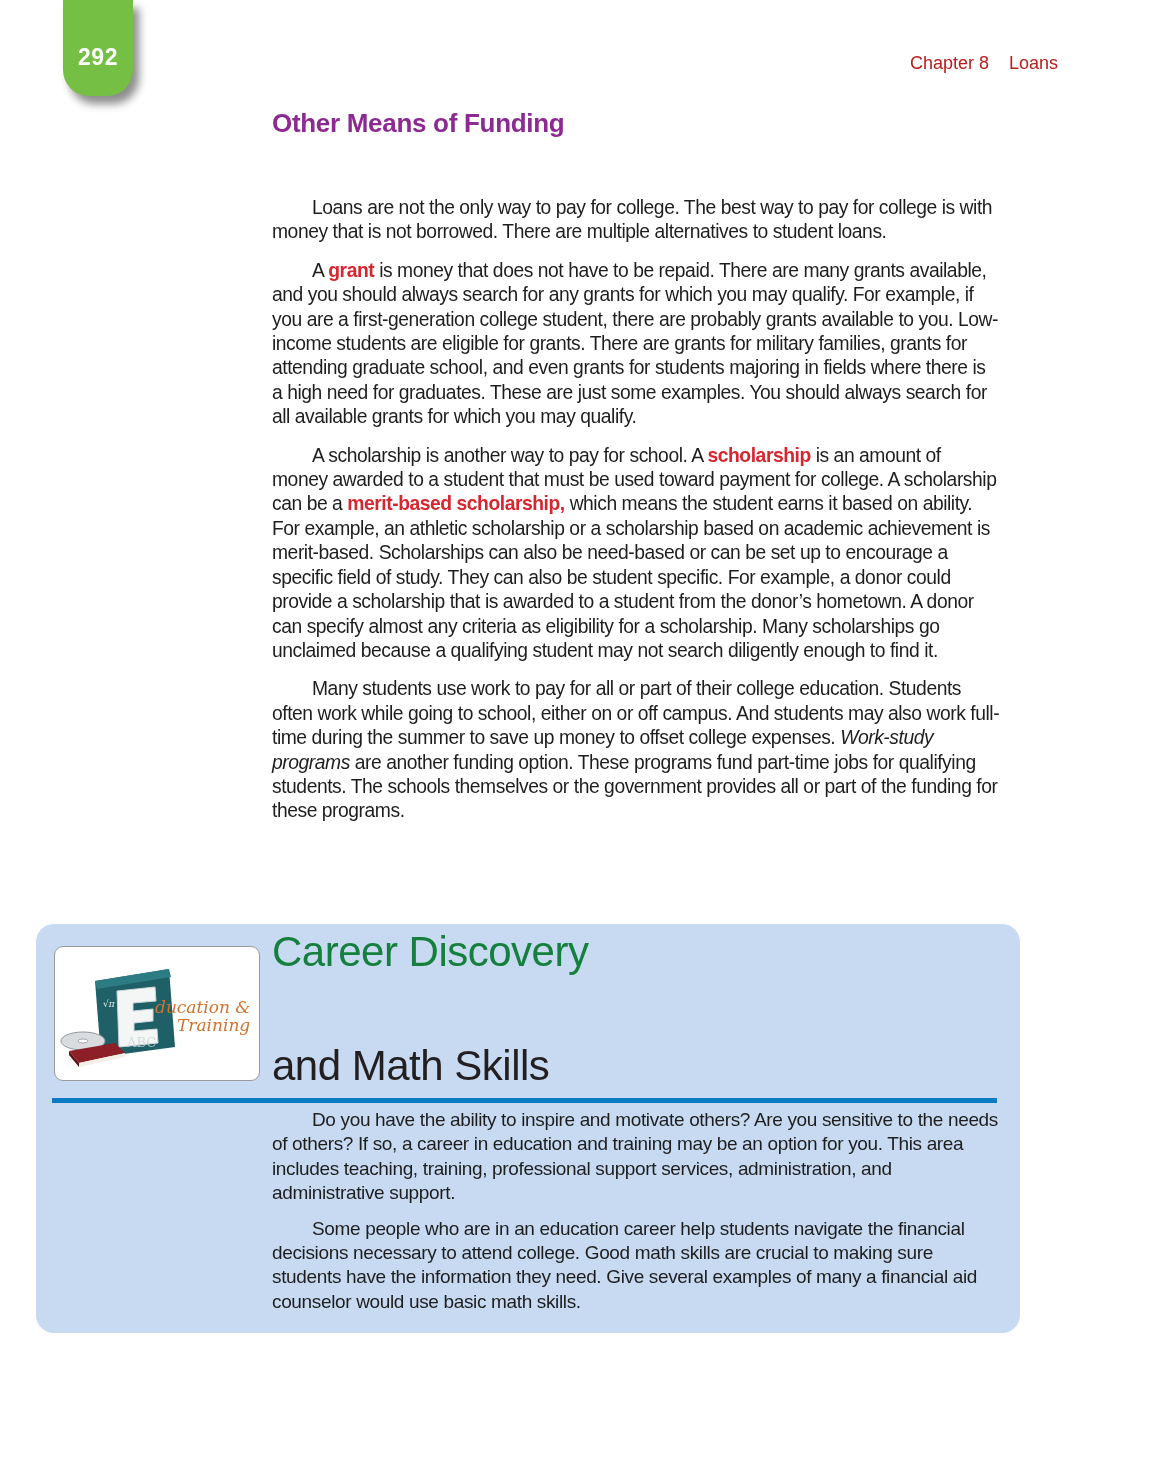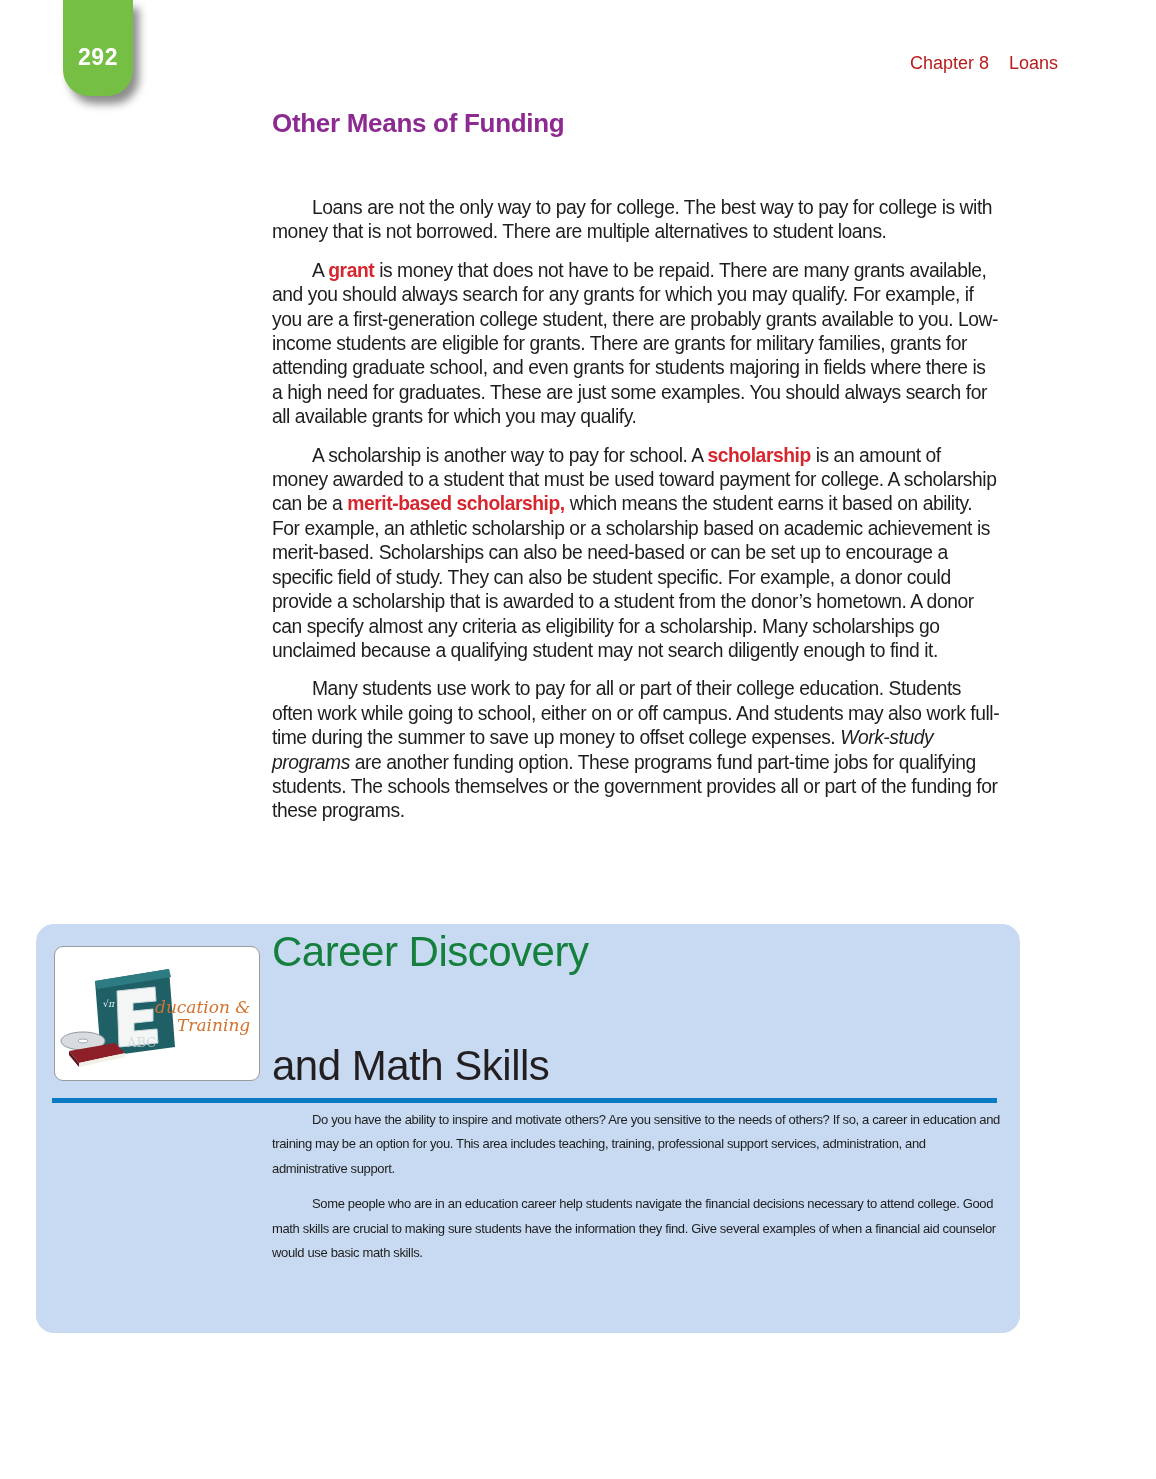--- a/index.html
+++ b/index.html
@@ -52,21 +52,21 @@
     position: absolute; left: 236px; top: 70px; margin: 0; width: 640px;
     font-size: 42px; font-weight: normal; line-height: 48px; color: #231f20;
     letter-spacing: -0.5px;
   }
   .career-rule {
     position: absolute; left: 16px; top: 174px; width: 945px; height: 5px;
     background: #0a7ac3;
   }
   .career-text {
     position: absolute; left: 236px; top: 184px; width: 730px;
-    font-size: 13px; line-height: 24.4px; color: #1e1e1e; letter-spacing: -0.35px;
+    font-size: 19px; line-height: 24.4px; color: #1e1e1e; letter-spacing: -0.35px;
   }
   .career-text p { margin: 0 0 11px 0; text-indent: 40px; }
 </style>
 </head>
 <body>
 
 <div class="tab">
   <div class="tab-num">292</div>
 </div>
 <div class="running-head">Chapter 8    Loans</div>
@@ -103,15 +103,15 @@
     </svg>
   </div>
   <div class="career-kicker">Career Discovery</div>
   <h3 class="career-title">
     <br>
     <span>and Math Skills</span>
   </h3>
   <div class="career-rule"></div>
   <div class="career-text">
     <p>Do you have the ability to inspire and motivate others? Are you sensitive to the needs of others? If so, a career in education and training may be an option for you. This area includes teaching, training, professional support services, administration, and administrative support.</p>
-    <p>Some people who are in an education career help students navigate the financial decisions necessary to attend college. Good math skills are crucial to making sure students have the information they find. Give several examples of when a financial aid counselor would use basic math skills.</p>
+    <p>Some people who are in an education career help students navigate the financial decisions necessary to attend college. Good math skills are crucial to making sure students have the information they need. Give several examples of many a financial aid counselor would use basic math skills.</p>
   </div>
 </div>
 
 </body></html>

